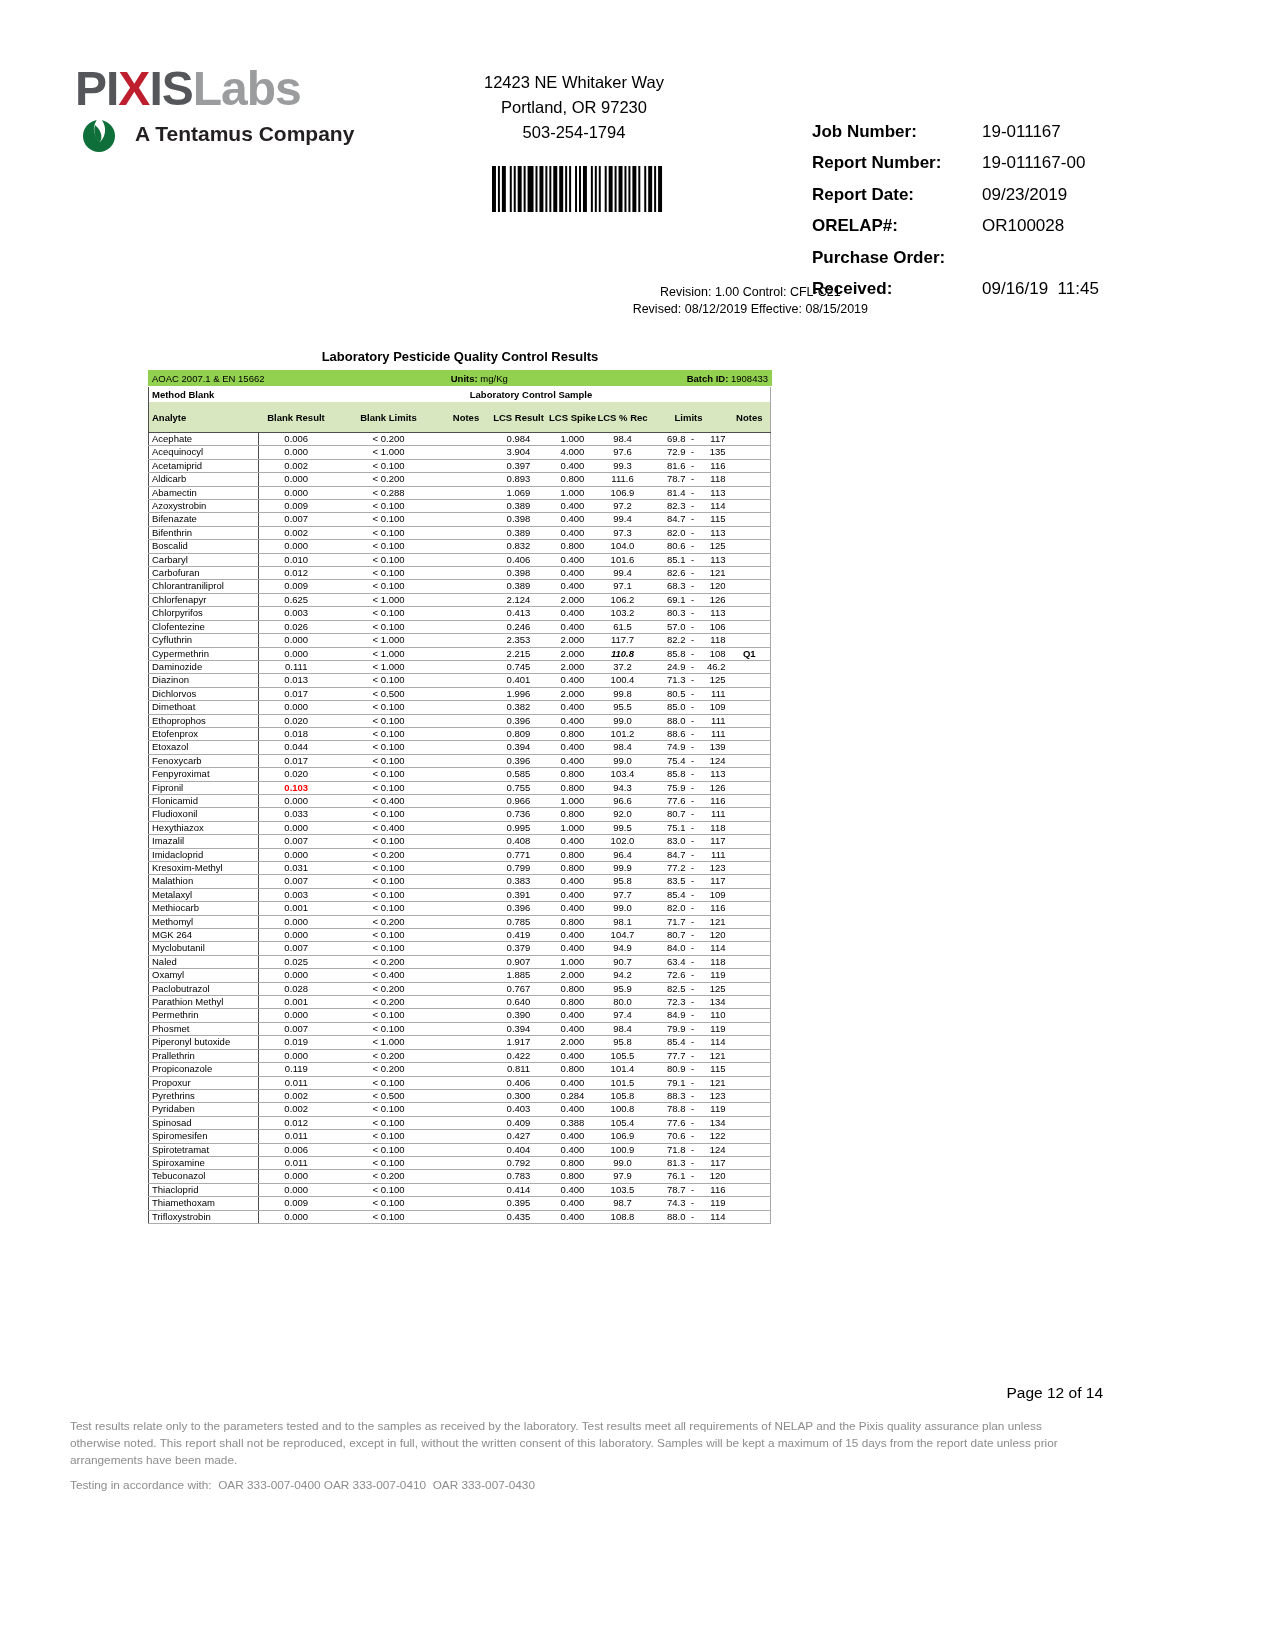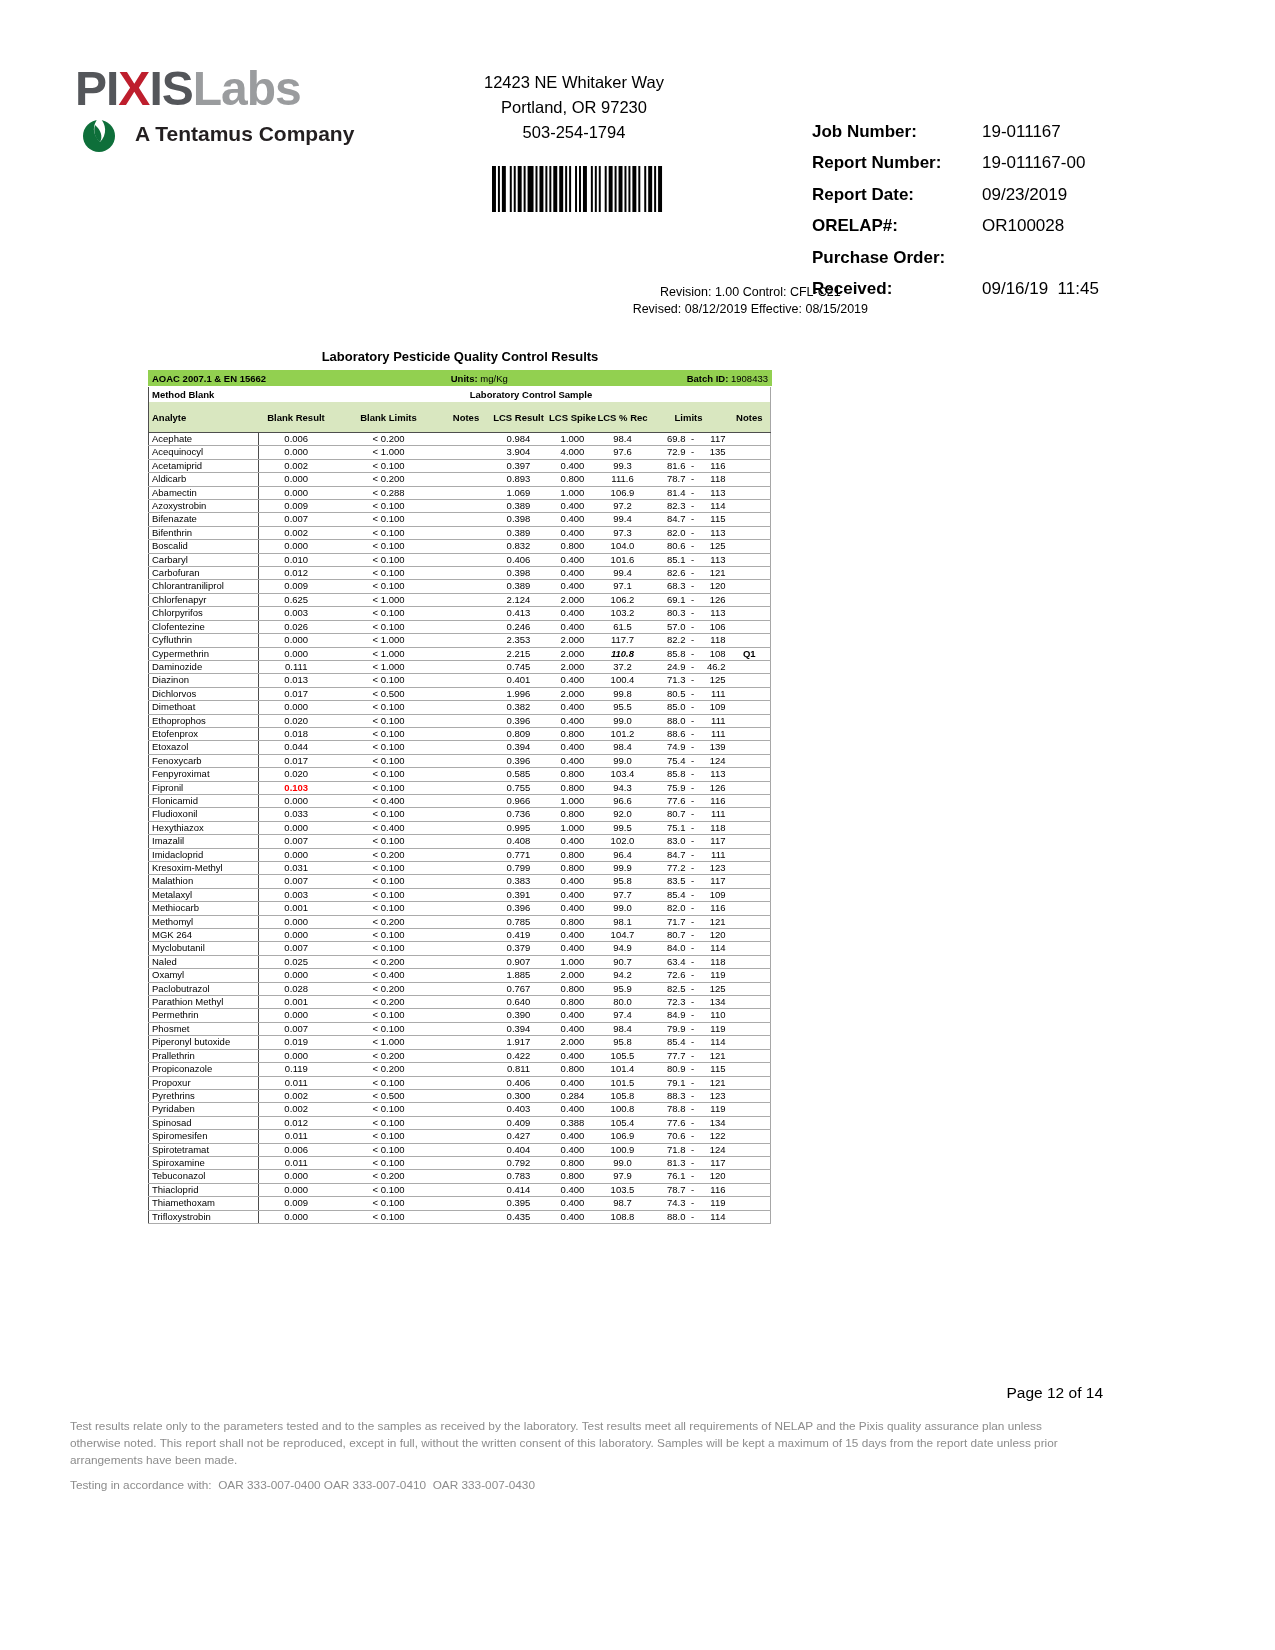--- a/index.html
+++ b/index.html
@@ -32,21 +32,21 @@
   .job-info{position:absolute;left:812px;top:68px;display:grid;grid-template-columns:170px auto;grid-auto-rows:31.5px;align-items:center;font-size:17px;margin-top:48px;}
   .job-label{font-weight:bold;white-space:nowrap;}
   .job-value{white-space:pre;}
   
   .revision-block{position:absolute;right:407px;top:284px;text-align:center;font-size:12.5px;line-height:17px;white-space:nowrap;}
   
   .table-wrap{position:absolute;left:148px;top:349px;width:624px;}
   .tbl-title{text-align:center;font-weight:bold;font-size:13px;line-height:15px;margin-bottom:6px;}
   .method-bar{background:var(--bar-green);display:flex;height:16px;align-items:center;font-size:9.5px;padding:0 4px;box-sizing:border-box;margin-bottom:1px;}
   .method-bar b{font-weight:bold;}
-  .mb-left{flex:1.2;text-align:left;font-weight:bold;white-space:nowrap;}
+  .mb-left{flex:1.2;text-align:left;font-weight:normal;white-space:nowrap;}
   .mb-center{flex:1;text-align:center;white-space:nowrap;}
   .mb-right{flex:1;text-align:right;white-space:nowrap;}
   table.qc{border-collapse:collapse;table-layout:fixed;width:622px;border-left:1px solid #4d4d4d;border-right:1px solid #a6a6a6;}
   tr.group-row td{font-weight:bold;font-size:9.5px;height:15px;padding:0;white-space:nowrap;}
   .group-left{text-align:left;padding-left:3px !important;}
   .group-right{text-align:center;}
   tr.col-head th{background:var(--header-green);font-weight:bold;font-size:9.5px;height:30px;border-bottom:1px solid #4d4d4d;padding:0;text-align:center;white-space:nowrap;overflow:visible;}
   tr.col-head th.analyte-h{text-align:left;padding-left:3px;}
   tbody td{font-size:9.5px;height:12.4px;line-height:12.4px;padding:0;text-align:center;border-bottom:1px solid #ababab;white-space:nowrap;overflow:hidden;}
   tbody td.analyte{text-align:left;padding-left:3px;border-right:1px solid #4d4d4d;}

